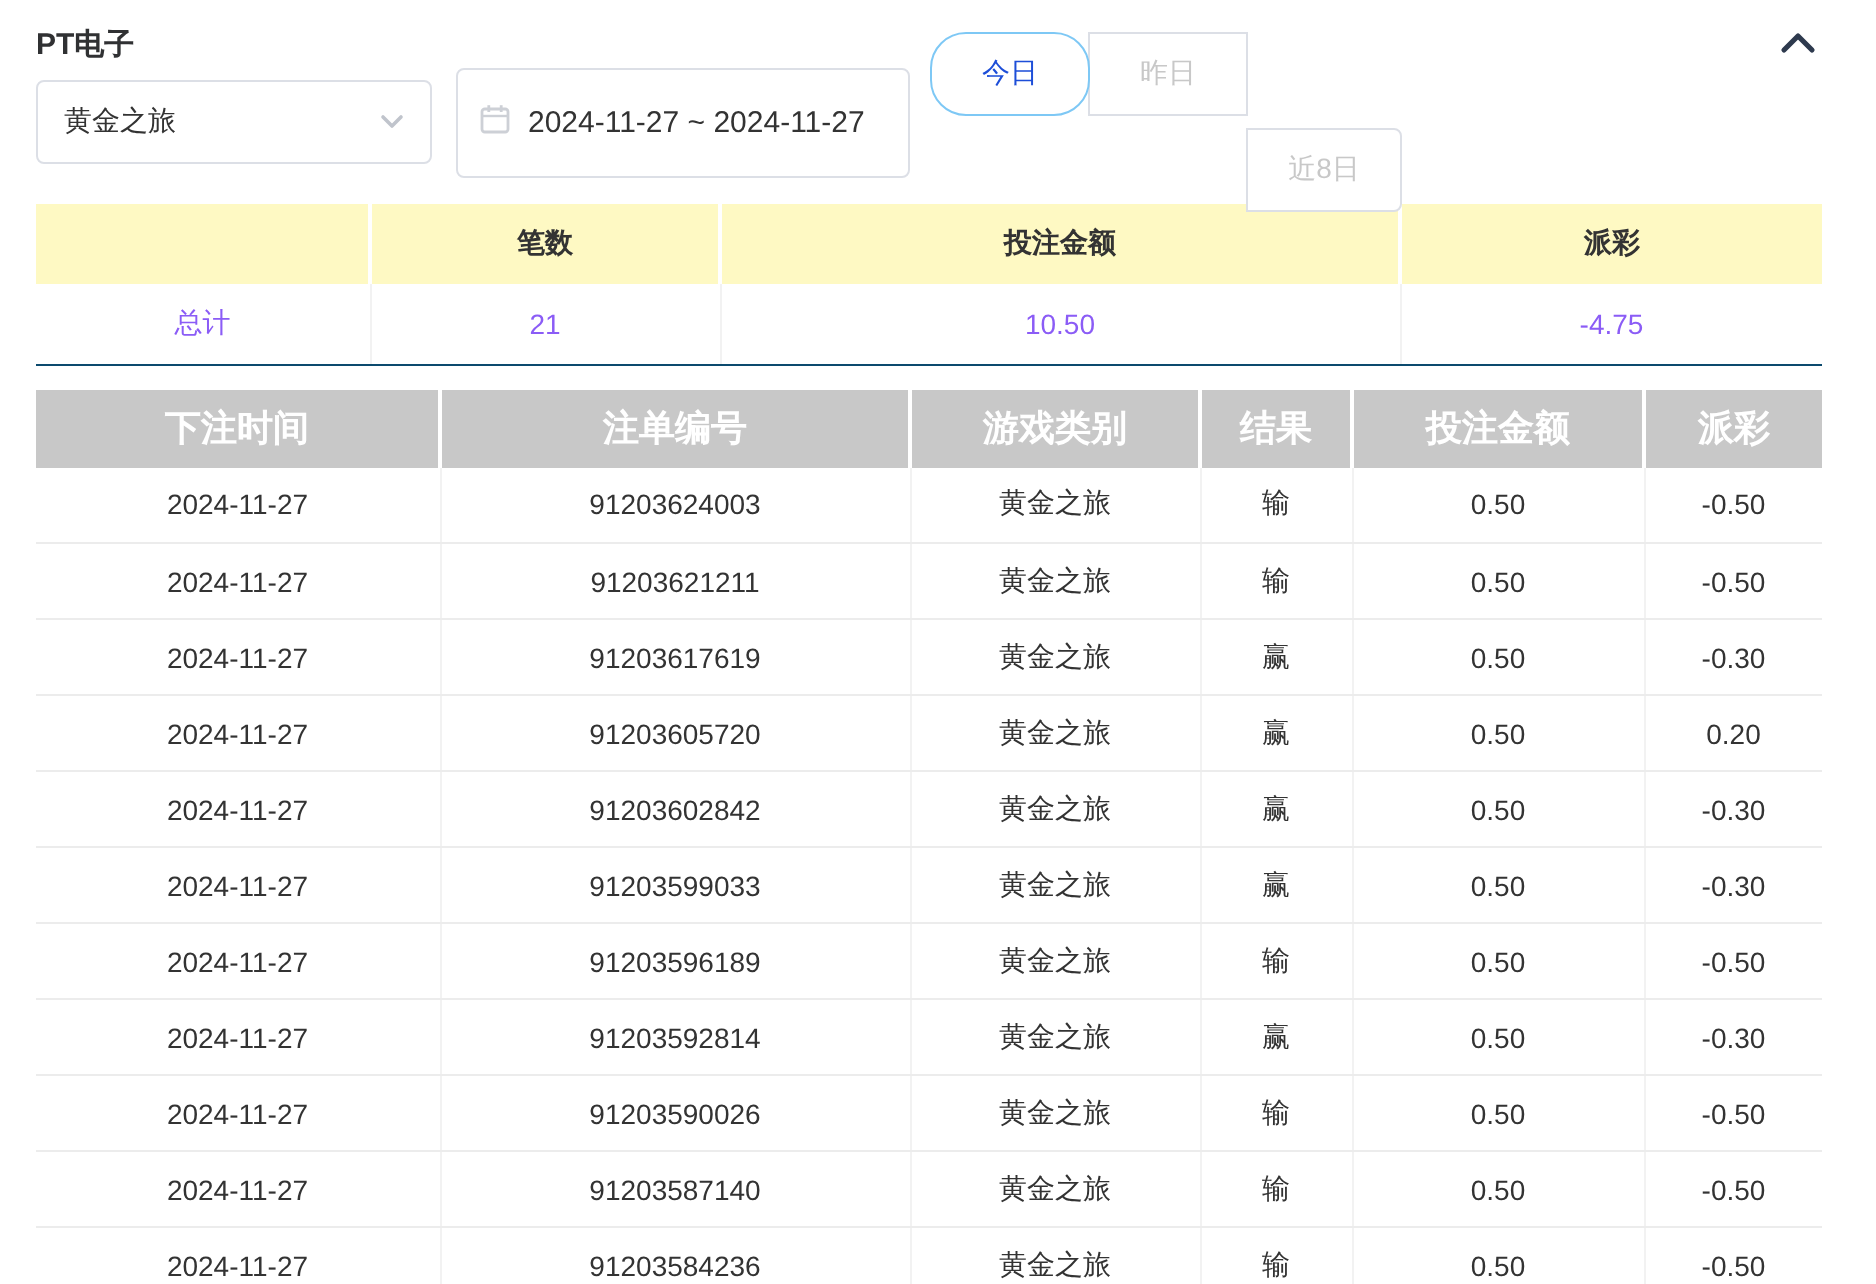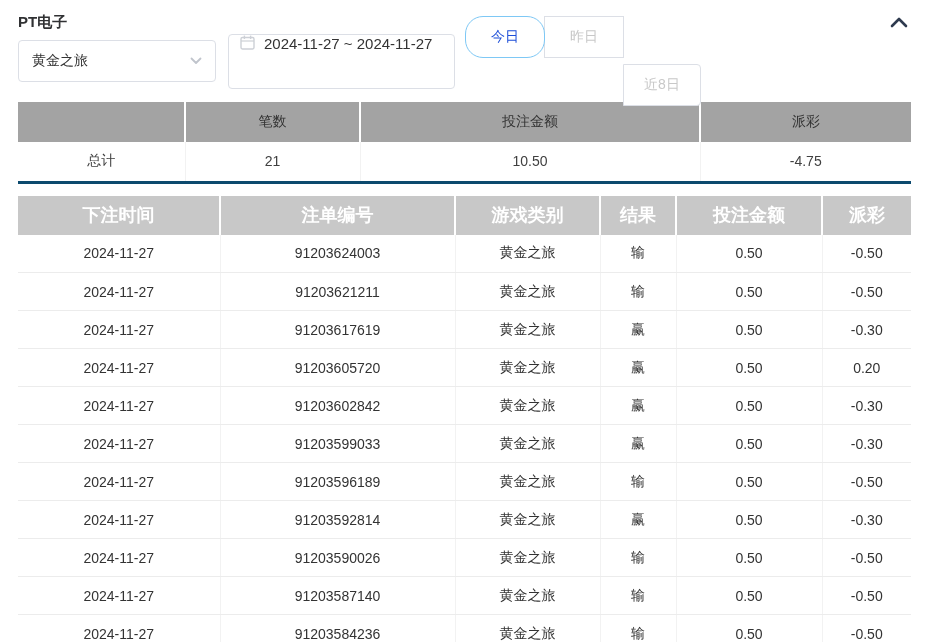--- a/index.html
+++ b/index.html
@@ -13,40 +13,40 @@
   .title { font-size: 15px; font-weight: bold; color: #303133; }
   .collapse-btn { margin-right: 12px; cursor: pointer; display: flex; align-items: center; }
 
   
   .filters { display: flex; align-items: center; margin-top: 8px; height: 42px; }
   .select { width: 198px; height: 42px; border: 1px solid #dcdfe6; border-radius: 4px;
     display: flex; align-items: center; justify-content: space-between; padding: 0 13px;
     color: #333; font-size: 14px; cursor: pointer; background: #fff; }
   .select .caret { display: flex; align-items: center; }
   .date-input { margin-left: 12px; width: 227px; height: 55px; border: 1px solid #dcdfe6;
-    border-radius: 4px; display: flex; gap: 9px; padding: 0 11px;
+    border-radius: 4px; display: flex; align-items: center; gap: 9px; padding: 0 11px;
     font-size: 15px; color: #333; cursor: pointer; background: #fff; }
   .btn-group { margin-left: 10px; display: flex; }
   .seg { width: 80px; height: 42px; background: #fff; border: 1px solid #dcdfe6;
     color: #c8c8c8; font-size: 14px; cursor: pointer; }
   .seg + .seg { margin-left: -1px; }
   .seg:first-child { border-radius: 4px 0 0 4px; }
   .seg:last-child { border-radius: 0 4px 4px 0; width: 78px; margin-top: 48px; }
   .seg.active { color: #1d4ed8; border-color: #7ec8f5; position: relative; z-index: 1; border-radius: 18px; }
   .query { margin-left: 11px; width: 80px; height: 42px; background: #4cb1f2; color: #fff;
     border: none; border-radius: 4px; font-size: 14px; cursor: pointer; }
 
   
   table { border-collapse: collapse; table-layout: fixed; width: 893px; font-size: 14px; }
   .summary { margin-top: 20px; }
-  .summary th { background: #a3a3a3; height: 40px; font-weight: normal; color: #333;
+  .summary th { background: #fef9c3; height: 40px; font-weight: bold; color: #333;
     border-right: 2px solid #fff; text-align: center; }
   .summary th:last-child { border-right: none; }
-  .summary td { height: 40px; text-align: center; color: #404040;
-    border-right: 1px solid #f2f2f2; border-bottom: 3px solid #0c4a6e; }
+  .summary td { height: 40px; text-align: center; color: #8b5cf6;
+    border-right: 1px solid #f2f2f2; border-bottom: 1px solid #0c4a6e; }
   .summary td:last-child { border-right: none; }
 
   
   .records { margin-top: 12px; }
   .records th { background: #c8c8c8; color: #fff; height: 39px; font-weight: bold;
     font-size: 18px; border-right: 2px solid #fff; text-align: center; }
   .records th:last-child { border-right: none; }
   .records td { height: 38px; text-align: center; color: #333;
     border-bottom: 1px solid #ececec; border-right: 1px solid #f2f2f2; }
   .records td:last-child { border-right: none; }

